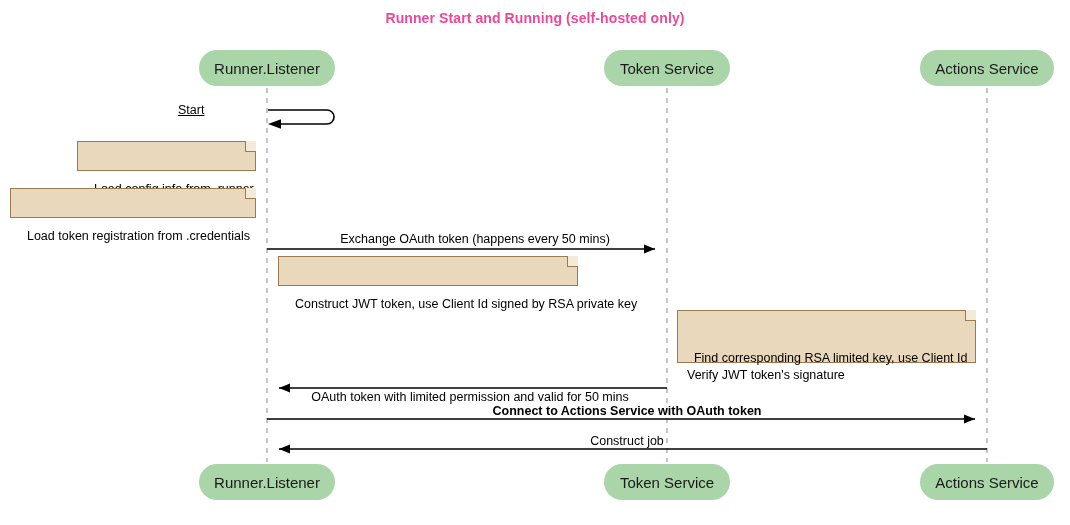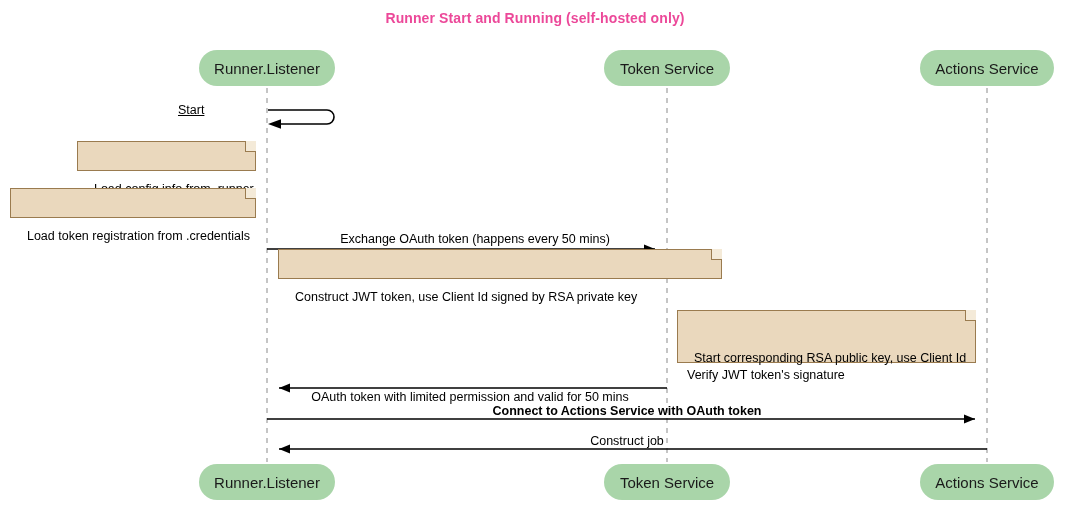--- a/index.html
+++ b/index.html
@@ -162,22 +162,22 @@
 <div class="note" style="left:77px; top:141px; width:179px; height:30px;">
   <span class="dogear"></span>
   <span>Load config info from .runner</span>
 </div>
 
 <div class="note" style="left:10px; top:188px; width:246px; height:30px;">
   <span class="dogear"></span>
   <span>Load token registration from .credentials</span>
 </div>
 
-<div class="note" style="left:278px; top:249px; width:444px; height:30px;">
+<div class="note" style="left:278px; top:256px; width:300px; height:30px;">
   <span class="dogear"></span>
   <span>Construct JWT token, use Client Id signed by RSA private key</span>
 </div>
 
 <div class="note" style="left:677px; top:310px; width:299px; height:53px;">
   <span class="dogear"></span>
-  <span>Start corresponding RSA public key, use Client Id
+  <span>Find corresponding RSA limited key, use Client Id
 Verify JWT token's signature</span>
 </div>
 
 </body></html>

